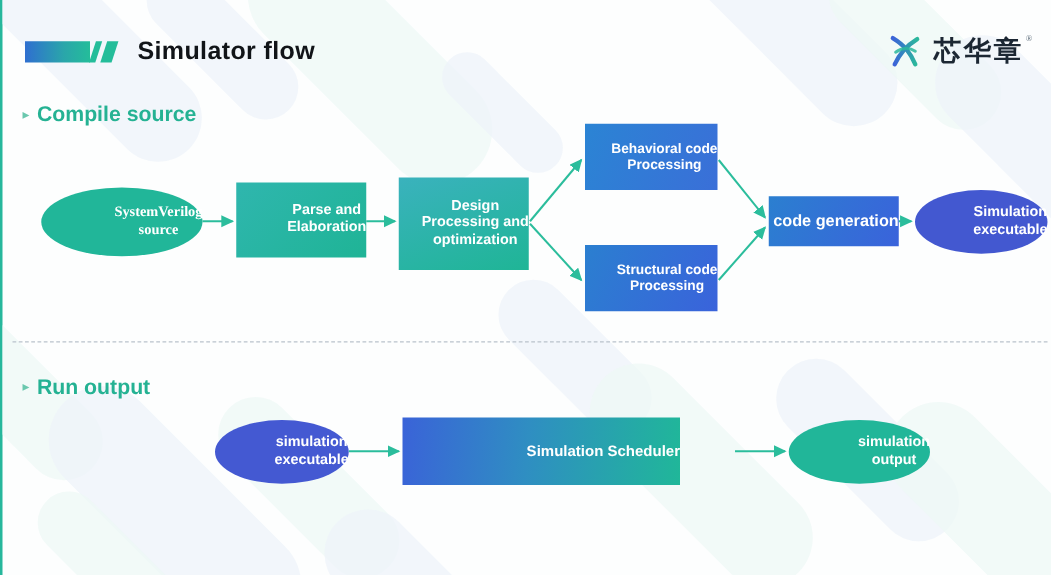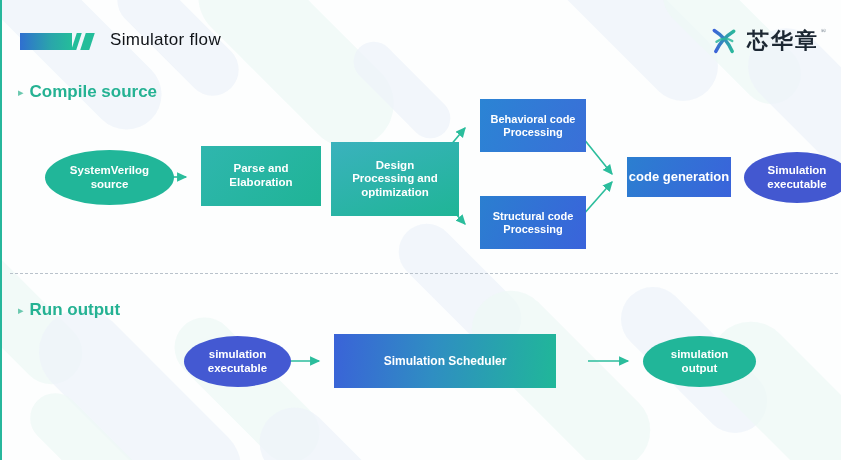--- a/index.html
+++ b/index.html
@@ -39,21 +39,21 @@
   }
   .accent-bar{
     position:absolute;top:33px;height:17px;
     background:#24bd9a;
     transform:skewX(-18deg);
   }
   .accent-bar.b1{left:72px;width:5px;}
   .accent-bar.b2{left:81px;width:9px;}
   .hdr-title{
     position:absolute;left:108px;top:30px;
-    font-size:17px;font-weight:normal;color:#111418;
+    font-size:20px;font-weight:bold;color:#111418;
     letter-spacing:.3px;
     text-align:right;
   }
 
   
   .logo{position:absolute;right:24px;top:26px;display:flex;align-items:center;gap:8px;font-family:Liberation Serif, serif;}
   .logo-mark{width:30px;height:30px;display:block;}
   .logo-text{
     font-size:22px;font-weight:bold;color:#1c2733;
     letter-spacing:2px;line-height:1;position:relative;
@@ -74,41 +74,40 @@
 
   
   .divider{
     position:absolute;left:8px;top:273px;width:828px;height:0;
     border-top:1px dashed #b9c2cb;
   }
 
   
   .node{
     position:absolute;
-    display:flex;align-items:center;justify-content:center;
+    display:flex;align-items:center;justify-content:flex-end;
     text-align:center;
     color:#ffffff;font-weight:bold;
     box-sizing:border-box;
     line-height:1.18;
-    margin-left:12px;
   }
   .ellipse{border-radius:50%;}
   .teal-solid{background:#21b699;}
   .teal-grad{background:linear-gradient(135deg,#2fb6ae 0%,#1fb496 100%);}
   .teal-grad2{background:linear-gradient(160deg,#3ab2bd 0%,#1fb596 100%);}
   .blue-grad{background:linear-gradient(110deg,#2b84d4 0%,#3a6fd8 100%);}
   .blue-grad2{background:linear-gradient(115deg,#2b7fd0 0%,#3a63db 100%);}
   .blue-solid{background:#4358d0;}
   .blue-solid2{background:#4459d2;}
   .sched{background:linear-gradient(95deg,#3a63d8 0%,#2f8ec2 45%,#20b799 100%);}
 
   
-  #n-sv{left:31px;top:150px;width:129px;height:55px;font-size:11.5px;}
-  #n-parse{left:187px;top:146px;width:120px;height:60px;font-size:11.5px;}
-  #n-design{left:317px;top:142px;width:128px;height:74px;font-size:11.5px;}
+  #n-sv{left:31px;top:150px;width:129px;height:55px;font-size:11.5px;font-family:Liberation Serif, serif;}
+  #n-parse{left:187px;top:146px;width:104px;height:60px;font-size:11.5px;}
+  #n-design{left:317px;top:142px;width:104px;height:74px;font-size:11.5px;}
   #n-behav{left:466px;top:99px;width:106px;height:53px;font-size:11px;}
   #n-struct{left:466px;top:196px;width:106px;height:53px;font-size:11px;}
   #n-codegen{left:613px;top:157px;width:104px;height:40px;font-size:13px;}
   #n-simexe{left:730px;top:152px;width:106px;height:51px;font-size:11.5px;}
 
   
   #n-simexe2{left:170px;top:336px;width:107px;height:51px;font-size:11.5px;}
   #n-sched{left:320px;top:334px;width:222px;height:54px;font-size:12px;}
   #n-simout{left:629px;top:336px;width:113px;height:51px;font-size:11.5px;}
 

